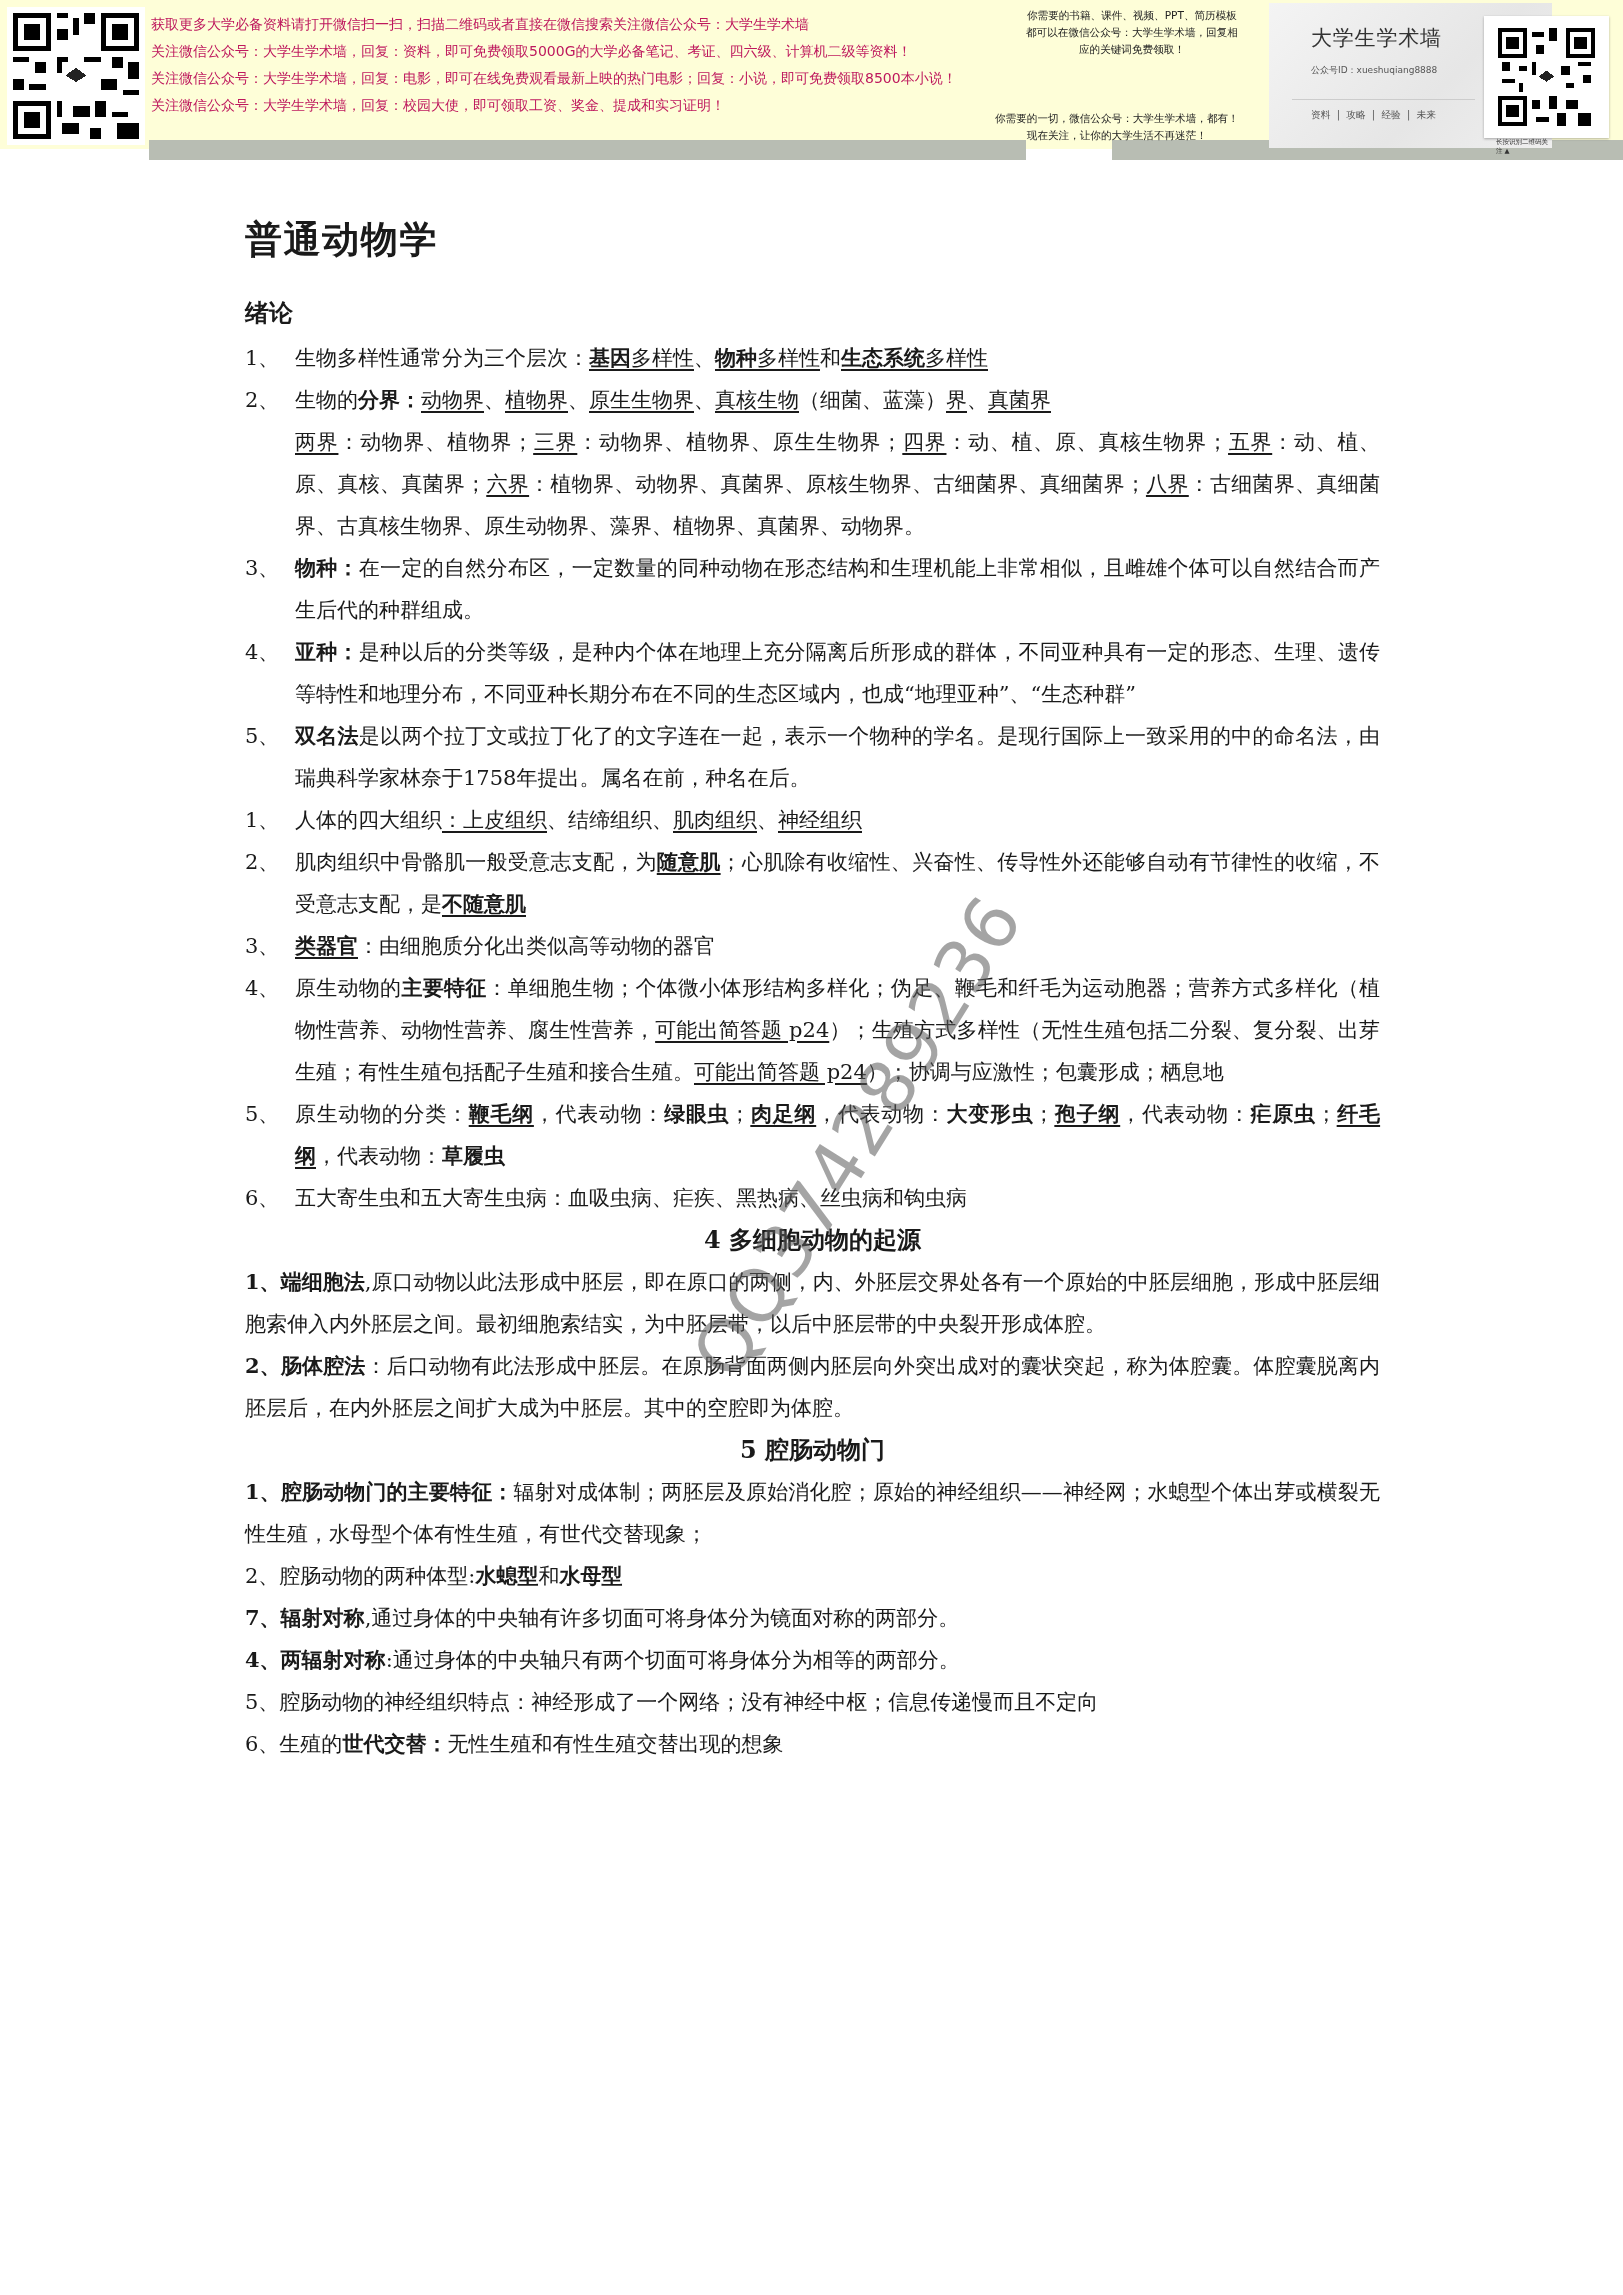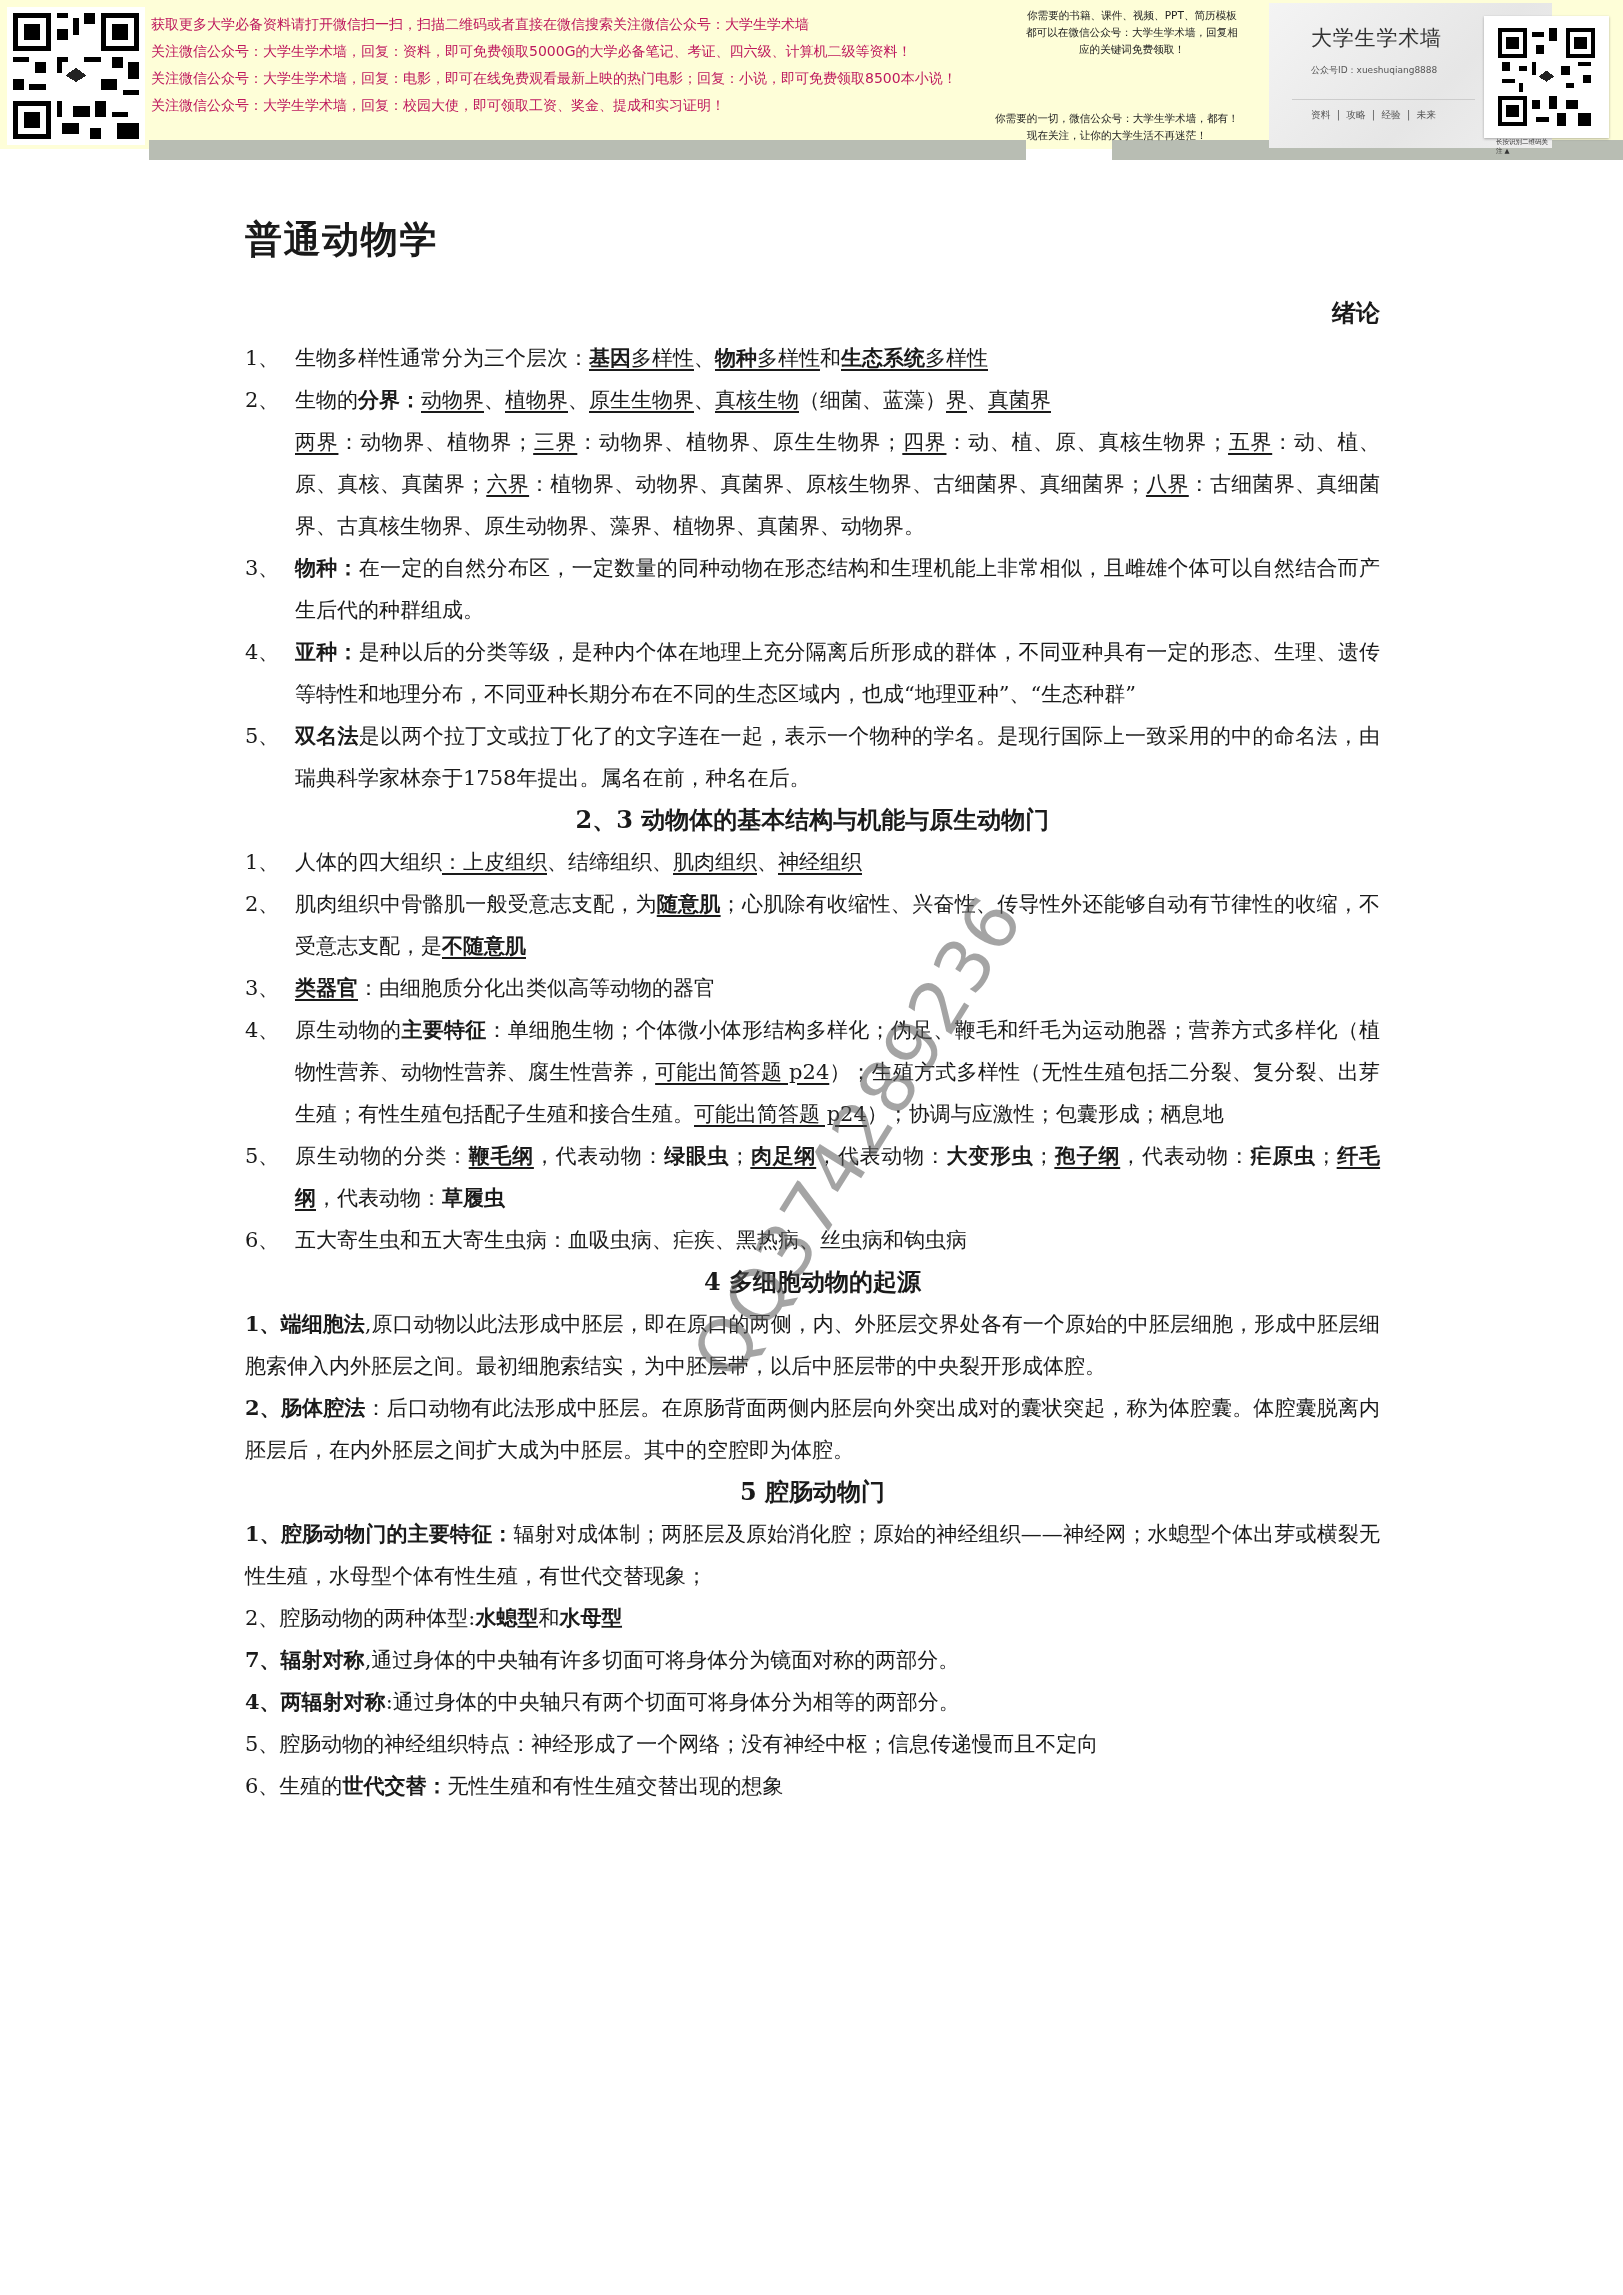--- a/index.html
+++ b/index.html
@@ -26,21 +26,21 @@
   .card-tags { position: absolute; left: 42px; top: 106px; font-family: "DejaVu Sans", sans-serif;
                font-size: 9.7px; color: #555; word-spacing: 3.2px; }
   .card-qr { position: absolute; left: 215px; top: 13px; width: 125px; height: 122px;
              background: #fff; box-shadow: 0 0.8px 2.4px rgba(0,0,0,.3); padding: 8px; box-sizing: border-box; }
   .card-caption { position: absolute; left: 227px; top: 135px; font-family: "DejaVu Sans", sans-serif;
                   font-size: 6.5px; color: #333; }
 
   
   .doc { position: absolute; left: 245px; top: 195px; width: 1135px; }
   .title { text-align: left; font-size: 37px; font-weight: bold; margin: 19.5px 0 32px 0; letter-spacing: 1.6px; }
-  .chapter { font-size: 24px; font-weight: bold; margin: 0 0 8px 0; text-align: right; }
+  .chapter { font-size: 24px; font-weight: bold; margin: 0 0 8px 0; }
   .section-head { text-align: center; font-size: 24px; font-weight: bold; margin: 0; line-height: 42px; }
   .item { display: flex; font-size: 21px; line-height: 42px; }
   .item .num { width: 50px; flex: none; }
   .item .body { flex: 1; text-align: justify; }
   .para { font-size: 21px; line-height: 42px; text-align: justify; }
   b { font-weight: bold; }
   u { text-decoration: underline; text-decoration-thickness: 1.6px; text-underline-offset: 4px; }
 
   
   .watermark { position: absolute; left: 597px; top: 1121px; width: 487px; transform: rotate(-58deg);
@@ -179,21 +179,20 @@
   <div class="item">
     <span class="num">4、</span>
     <span class="body"><b>亚种：</b><span>是种以后的分类等级，是种内个体在地理上充分隔离后所形成的群体，不同亚种具有一定的形态、生理、遗传等特性和地理分布，不同亚种长期分布在不同的生态区域内，也成“地理亚种”、“生态种群”</span></span>
   </div>
 
   <div class="item">
     <span class="num">5、</span>
     <span class="body"><b>双名法</b><span>是以两个拉丁文或拉丁化了的文字连在一起，表示一个物种的学名。是现行国际上一致采用的中的命名法，由瑞典科学家林奈于1758年提出。属名在前，种名在后。</span></span>
   </div>
 
-  <div class="section-head">2、3 动物体的基本结构与机能与原生动物门</div>
 
   <div class="item">
     <span class="num">1、</span>
     <span class="body"><span>人体的四大组织</span><u>：上皮组织</u><span>、结缔组织、</span><u>肌肉组织</u><span>、</span><u>神经组织</u></span>
   </div>
 
   <div class="item">
     <span class="num">2、</span>
     <span class="body"><span>肌肉组织中骨骼肌一般受意志支配，为</span><u><b>随意肌</b></u><span>；心肌除有收缩性、兴奋性、传导性外还能够自动有节律性的收缩，不受意志支配，是</span><u><b>不随意肌</b></u></span>
   </div>

